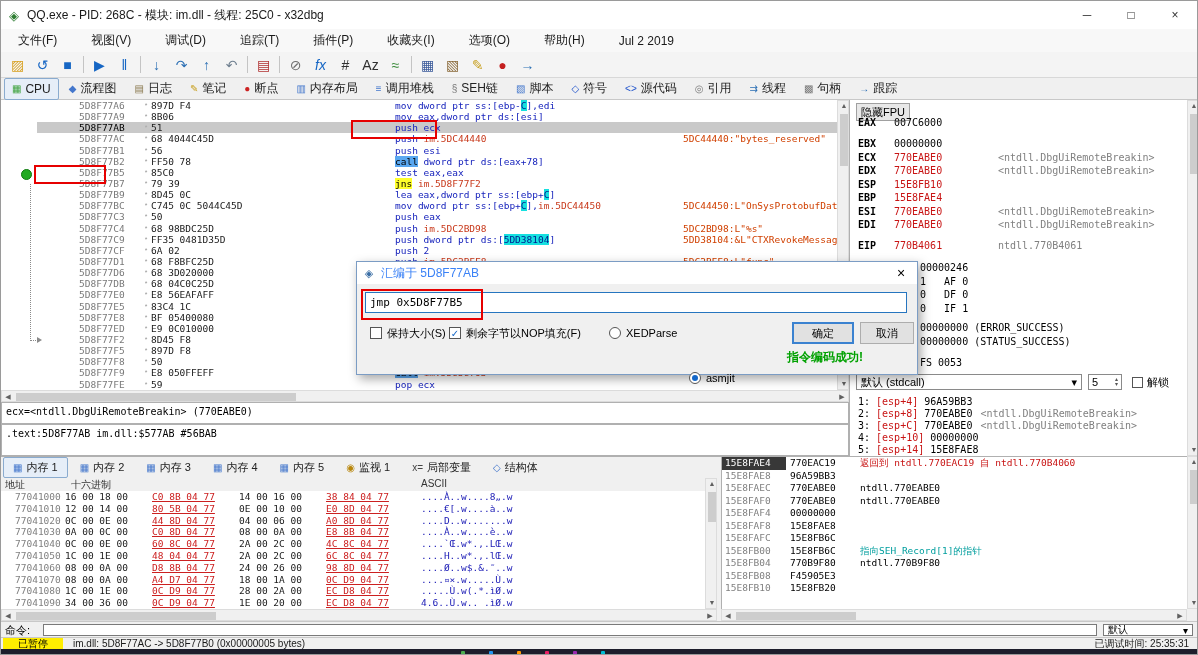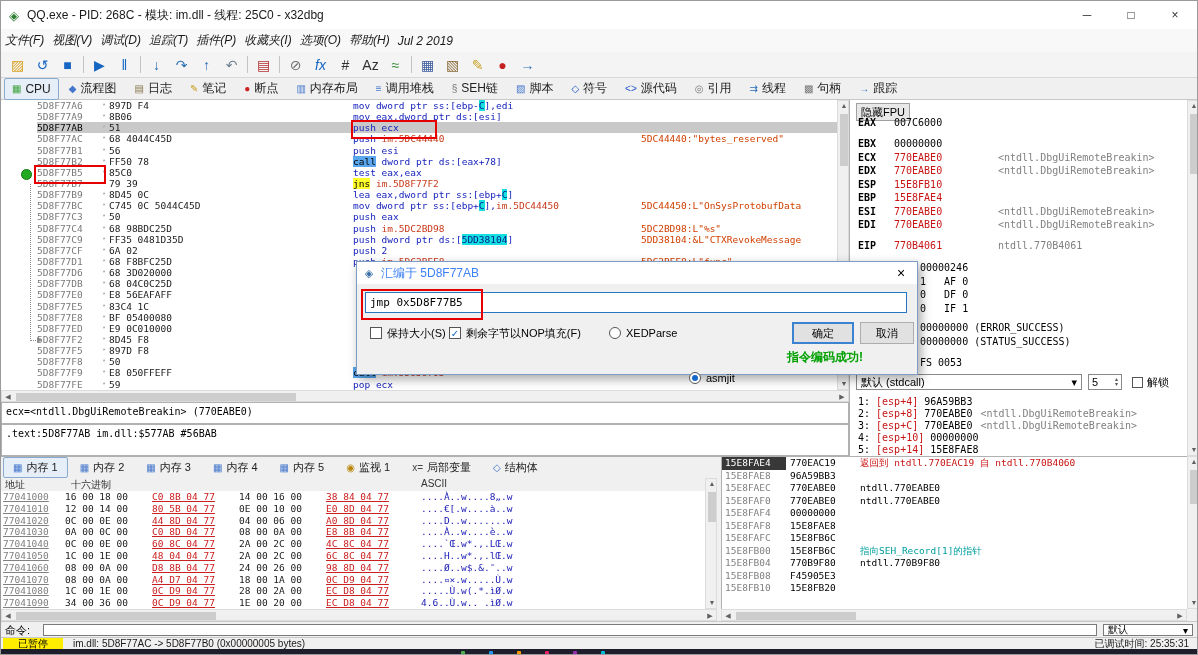--- a/index.html
+++ b/index.html
@@ -9,39 +9,39 @@
 
   
   .titlebar{position:absolute;left:0;top:0;width:100%;height:28px;background:#ffffff;display:flex;align-items:center;}
   .app-ic{width:26px;text-align:center;color:#2e7d32;font-size:13px;}
   .title-tx{font-size:12px;color:#1a1a1a;}
   .win-ctl{position:absolute;right:0;top:0;height:28px;display:flex;}
   .win-ctl span{width:44px;height:28px;display:flex;align-items:center;justify-content:center;font-size:12px;color:#333;}
 
   
   .menubar{position:absolute;left:0;top:28px;width:100%;height:23px;background:#f8f8f8;display:flex;align-items:center;font-size:12px;color:#1a1a1a;}
-  .menu-item{padding:0 4px;height:100%;display:flex;align-items:center;font-style:italic;}
+  .menu-item{padding:0 17px;height:100%;display:flex;align-items:center;}
 
   
   .toolbar{position:absolute;left:0;top:51px;width:100%;height:26px;background:#f4f4f4;border-bottom:1px solid #d8d8d8;display:flex;align-items:center;padding-left:4px;box-sizing:border-box;}
   .ticon{width:25px;height:22px;display:flex;align-items:center;justify-content:center;font-size:14px;}
   .tsep{width:1px;height:17px;background:#c4c4c4;margin:0 3px;}
 
   
   .tabbar{position:absolute;left:0;top:77px;width:100%;height:22px;background:#f0f0f0;border-bottom:1px solid #c8c8c8;display:flex;align-items:center;padding:0 3px;gap:2px;box-sizing:border-box;font-size:12px;}
   .tab{display:flex;align-items:center;gap:4px;padding:1px 7px;border:1px solid transparent;color:#222;height:18px;}
   .tab.active{background:#e6eef8;border:1px solid #8aabcf;border-radius:2px;}
   .tab-ic{font-size:10px;}
 
   
   .disasm{position:absolute;left:0;top:99px;width:836px;height:290px;background:#fff;overflow:hidden;font-size:9.5px;}
   .drow{display:flex;height:11.15px;line-height:11.15px;white-space:pre;}
   .drow.sel{background:#c9c9c9;}
   .d-rail{width:36px;flex:none;background:#fff;align-self:stretch;}
-  .d-addr{width:62px;flex:none;color:#7a7a7a;}
+  .d-addr{width:62px;flex:none;color:#7a7a7a;margin-left:42px;}
   .d-addr.dsel{color:#000;}
   .d-dot{width:10px;flex:none;color:#b0b0b0;font-size:7px;text-align:center;}
   .d-bytes{width:244px;flex:none;color:#1a1a1a;}
   .d-instr{width:288px;flex:none;}
   .d-comm{flex:1;color:#d04000;overflow:hidden;}
   .tk-n{color:#1723bc;}
   .tk-r{color:#c8391b;}
   .tk-hc{background:#16e0e0;color:#002090;}
   .tk-hb{background:#5aa7f0;color:#000;}
   .tk-hy{background:#ffff2a;color:#000;}
@@ -79,21 +79,21 @@
   .sb-t{position:absolute;background:#cdcdcd;}
 
   
   .btabs{position:absolute;left:0;top:455px;width:720px;height:22px;background:#f0f0f0;border-top:1px solid #b0b0b0;display:flex;align-items:center;padding-left:2px;gap:2px;box-sizing:border-box;font-size:11px;}
   .btab{display:flex;align-items:center;gap:4px;padding:1px 9px;height:17px;border:1px solid transparent;color:#222;}
   .btab.active{background:#e6eef8;border:1px solid #8aabcf;border-radius:2px;}
   .memheader{position:absolute;left:0;top:477px;width:716px;height:13px;background:#f0f0f0;border-bottom:1px solid #c8c8c8;font-size:10px;color:#333;}
   .memheader span{position:absolute;top:0;}
   .memrows{position:absolute;left:0;top:490px;width:704px;height:118px;background:#fff;font-size:9.5px;}
   .mrow{position:relative;height:11.8px;line-height:11.8px;white-space:pre;font-family:"DejaVu Sans Mono",monospace;}
-  .m-addr{display:inline-block;width:64px;color:#808080;padding-left:2px;box-sizing:border-box;text-decoration:underline;}
+  .m-addr{display:inline-block;width:64px;color:#808080;padding-left:14px;box-sizing:border-box;}
   .mg{display:inline-block;width:87px;color:#1a1a1a;}
   .mg.red{color:#cc2020;text-decoration:underline;}
   .m-ascii{position:absolute;left:420px;top:0;color:#2222b8;}
   .stack{position:absolute;left:720px;top:455px;width:466px;height:153px;background:#fff;border-left:1px solid #b0b0b0;border-top:1px solid #b0b0b0;box-sizing:border-box;font-size:9.5px;overflow:hidden;}
   .srow{position:relative;height:12.5px;line-height:12.5px;white-space:pre;font-family:"DejaVu Sans Mono",monospace;}
   .s-addr{display:inline-block;width:64px;color:#808080;padding-left:3px;box-sizing:border-box;}
   .s-addr.dark{background:#383838;color:#fff;}
   .s-val{display:inline-block;width:66px;color:#000;margin-left:4px;}
   .s-com{color:#000;margin-left:4px;}
   .s-com.ret{color:#c81414;}

